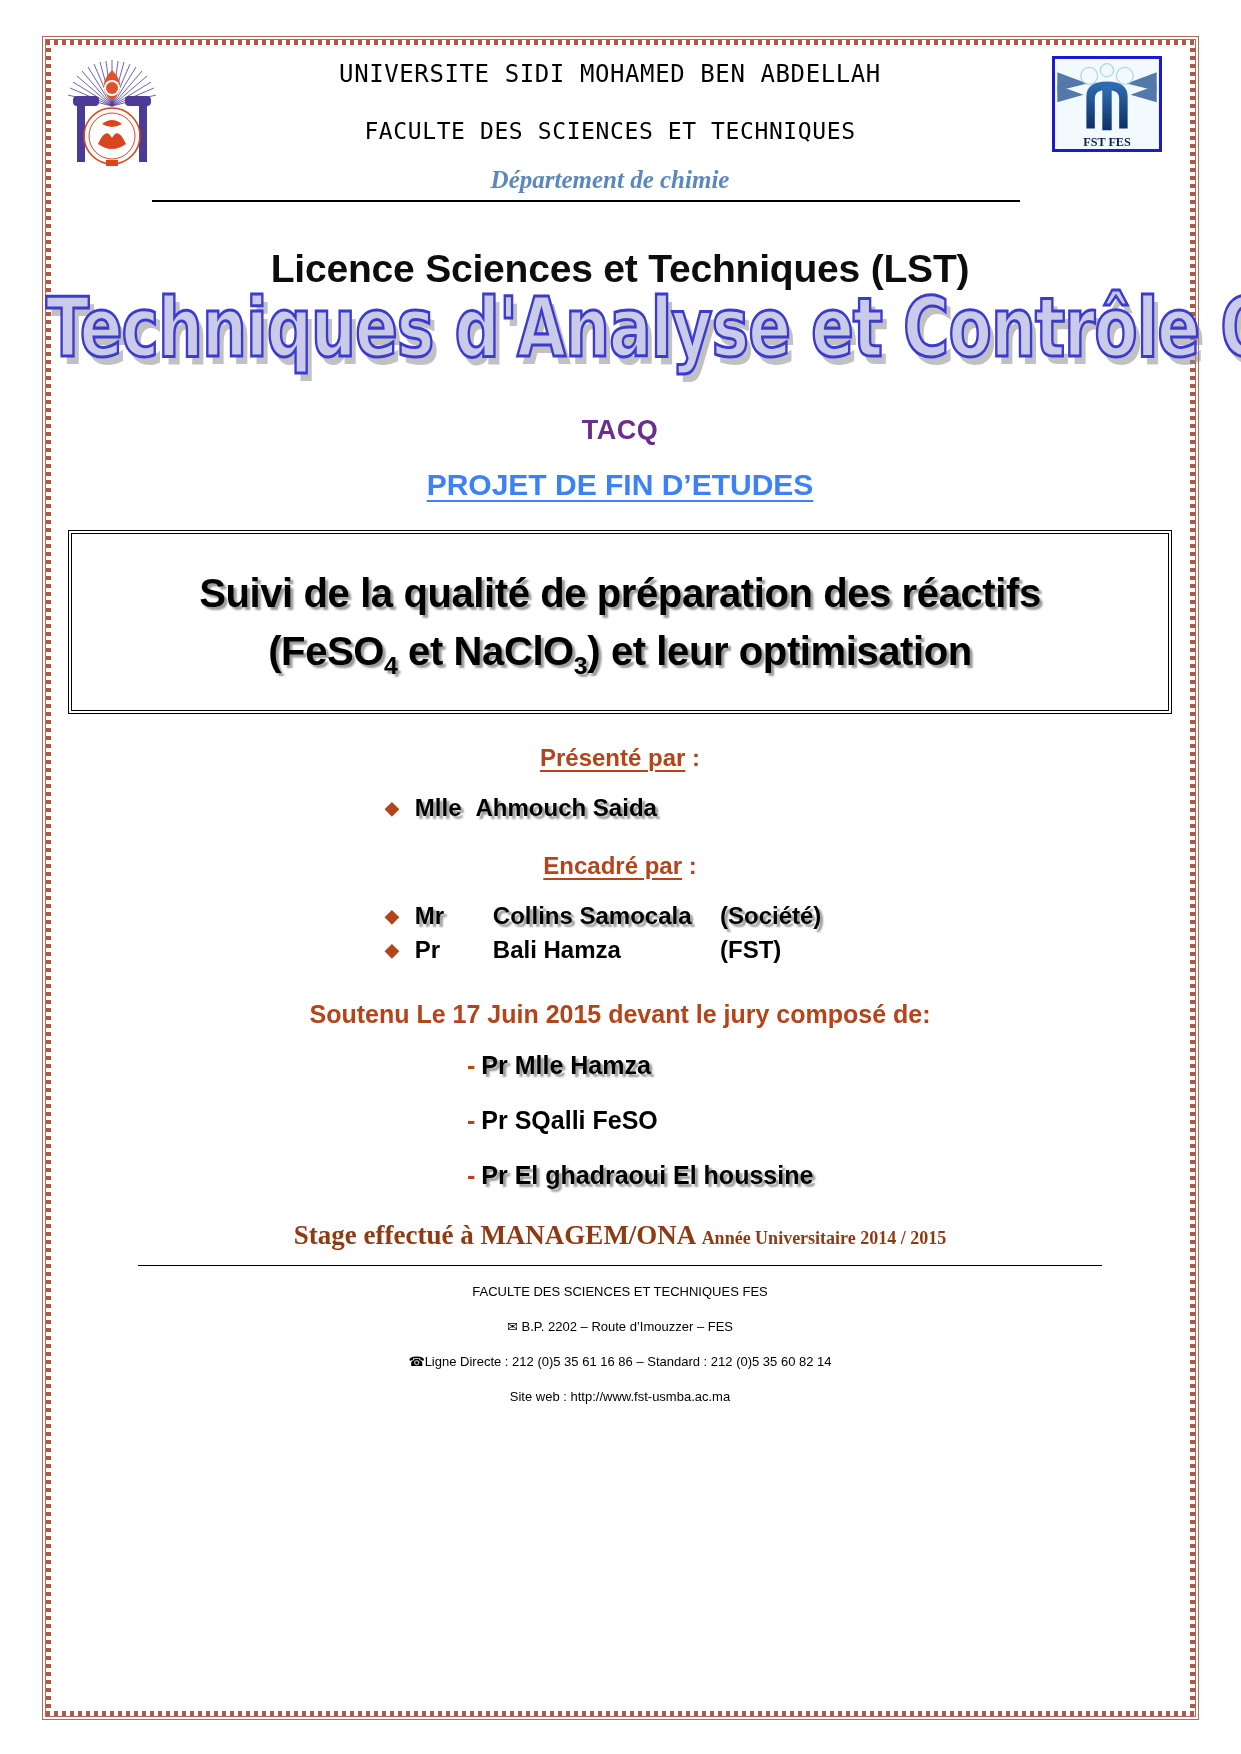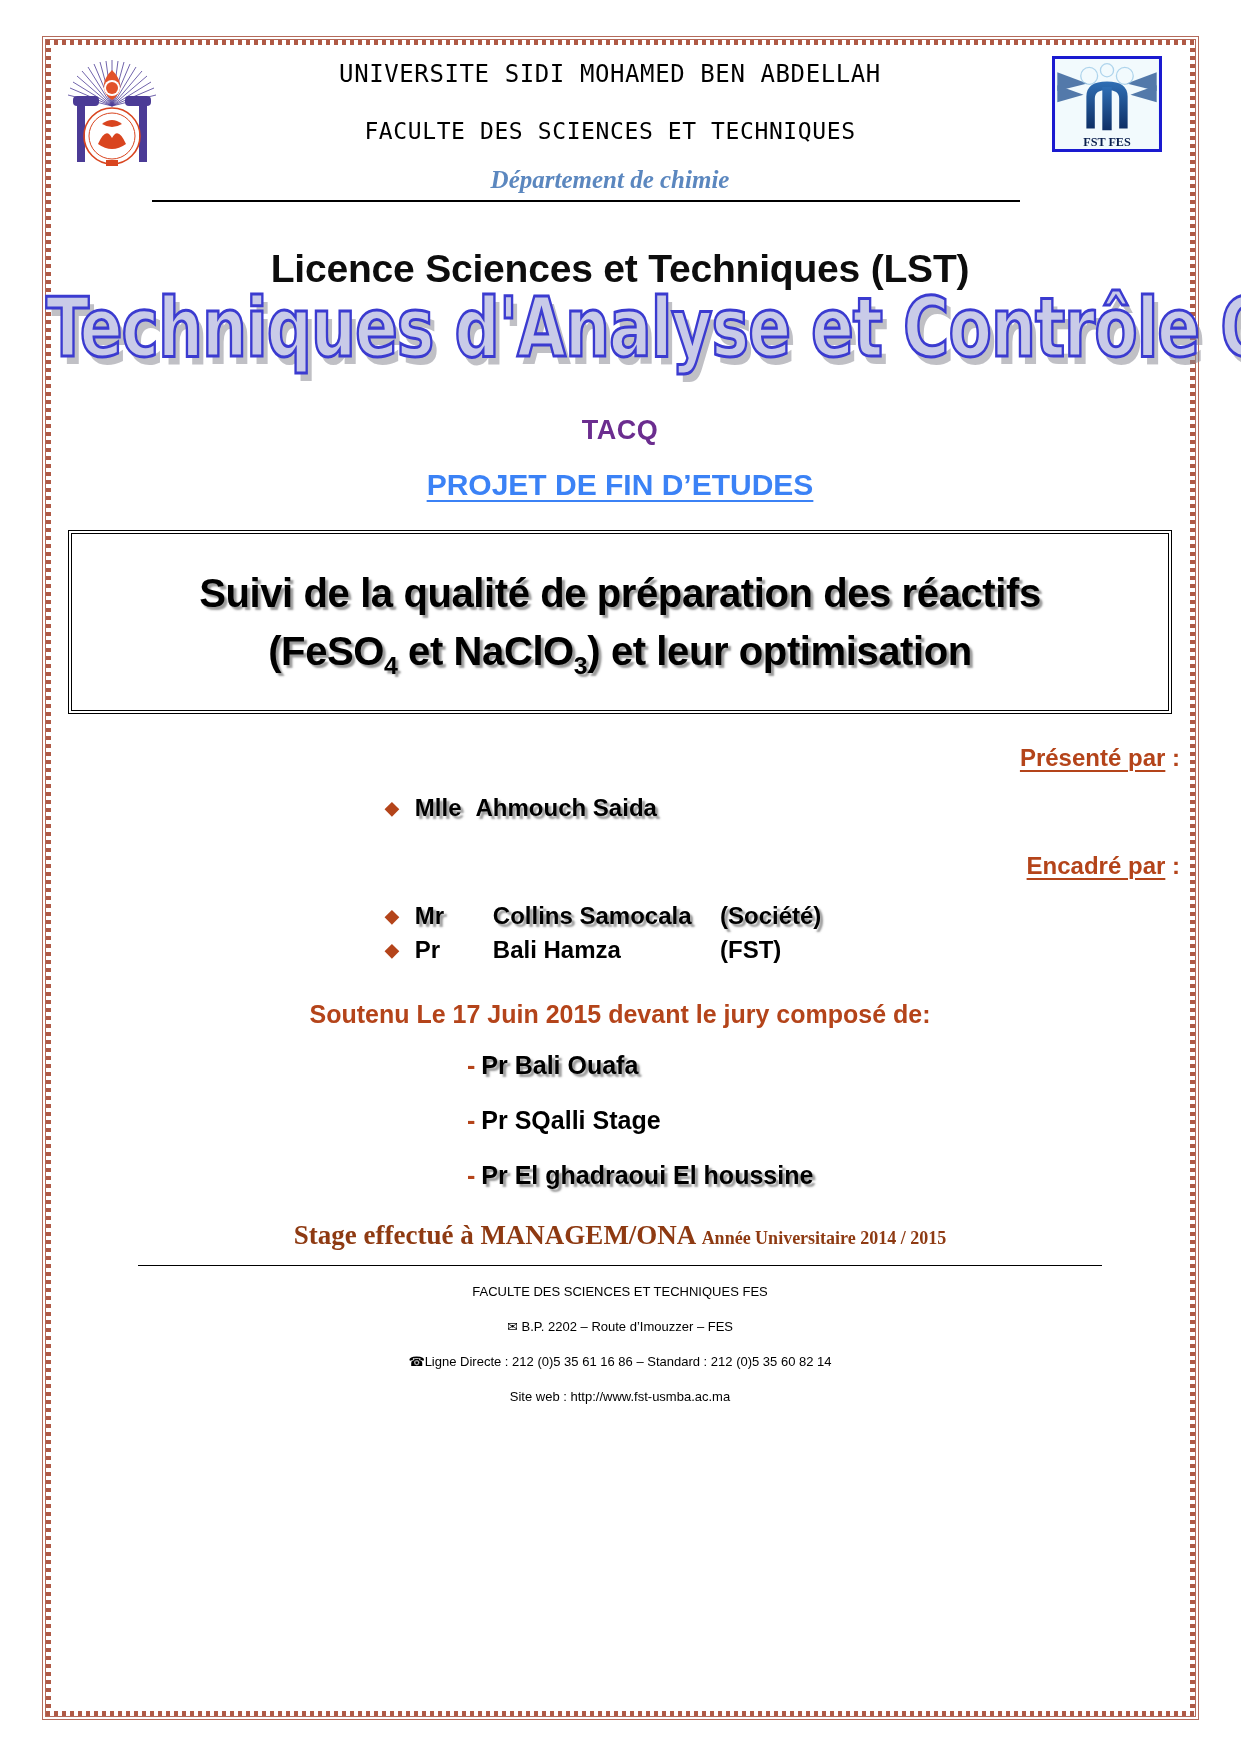--- a/index.html
+++ b/index.html
@@ -138,21 +138,21 @@
     font-weight:bold;
     color:#000;
     line-height:1.45;
     text-shadow:3px 3px 2px rgba(120,120,120,.75);
     letter-spacing:-0.4px;
   }
   .title-line sub{font-size:0.62em;}
 
   
   .sec-label{
-    text-align:right;
+    text-align:center;
     font-size:24px;
     font-weight:bold;
     color:#b4441a;
     margin-top:30px;
   }
   .sec-label u{text-decoration:underline;text-underline-offset:4px;text-decoration-thickness:2px;}
 
   .person-list{
     margin:22px 0 0 0;
     padding:0;
@@ -371,22 +371,22 @@
         <span class="nm-role">Pr</span>
         <span class="nm-name">Bali  Hamza</span>
         <span class="nm-aff">(FST)</span>
       </span>
     </li>
   </ul>
 
   <div class="soutenu">Soutenu Le  17 Juin 2015  devant le jury composé de:</div>
 
   <ul class="jury">
-    <li><span class="inner"><span class="dash">-</span><span class="shadowed">Pr   Bali    Ouafa</span></span></li>
-    <li><span class="inner"><span class="dash">-</span><span>Pr  SQalli   Stage</span></span></li>
+    <li><span class="inner"><span class="dash">-</span><span class="shadowed">Pr   Mlle    Hamza</span></span></li>
+    <li><span class="inner"><span class="dash">-</span><span>Pr  SQalli   FeSO</span></span></li>
     <li><span class="inner"><span class="dash">-</span><span class="shadowed">Pr  El ghadraoui  El houssine</span></span></li>
   </ul>
 
   <div class="stage">
     <span>Stage effectué à MANAGEM/ONA</span>
     <span class="year">Année Universitaire  2014 / 2015</span>
   </div>
 
   <div class="foot-rule"></div>
 

